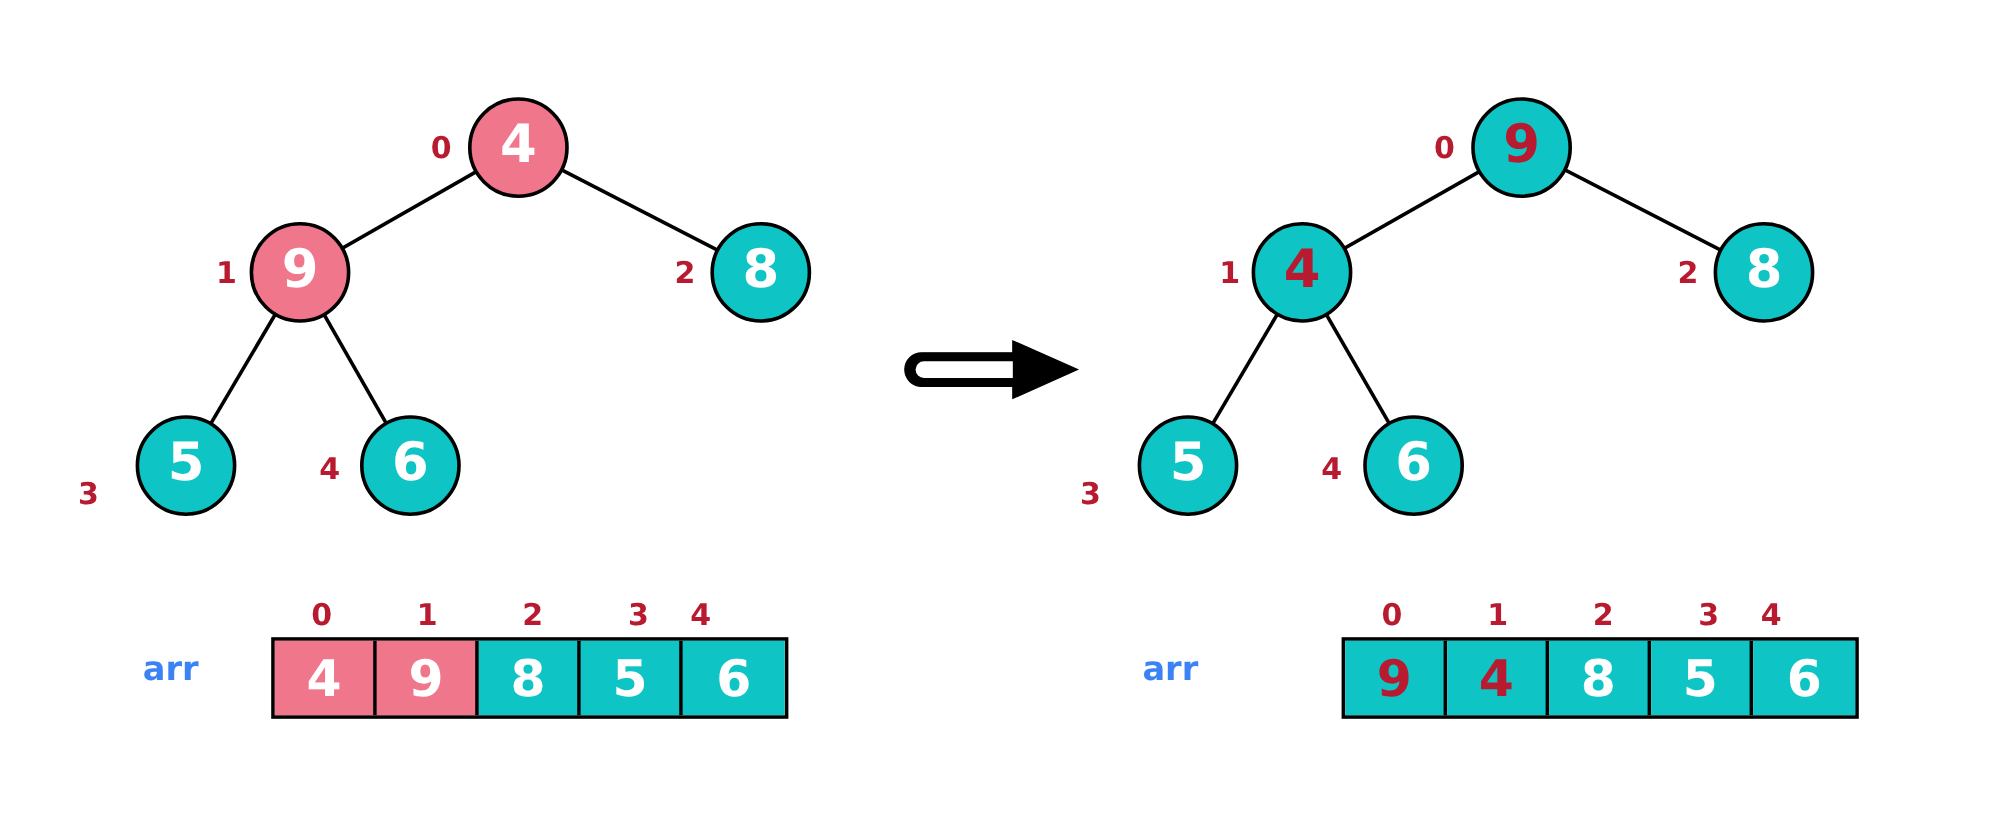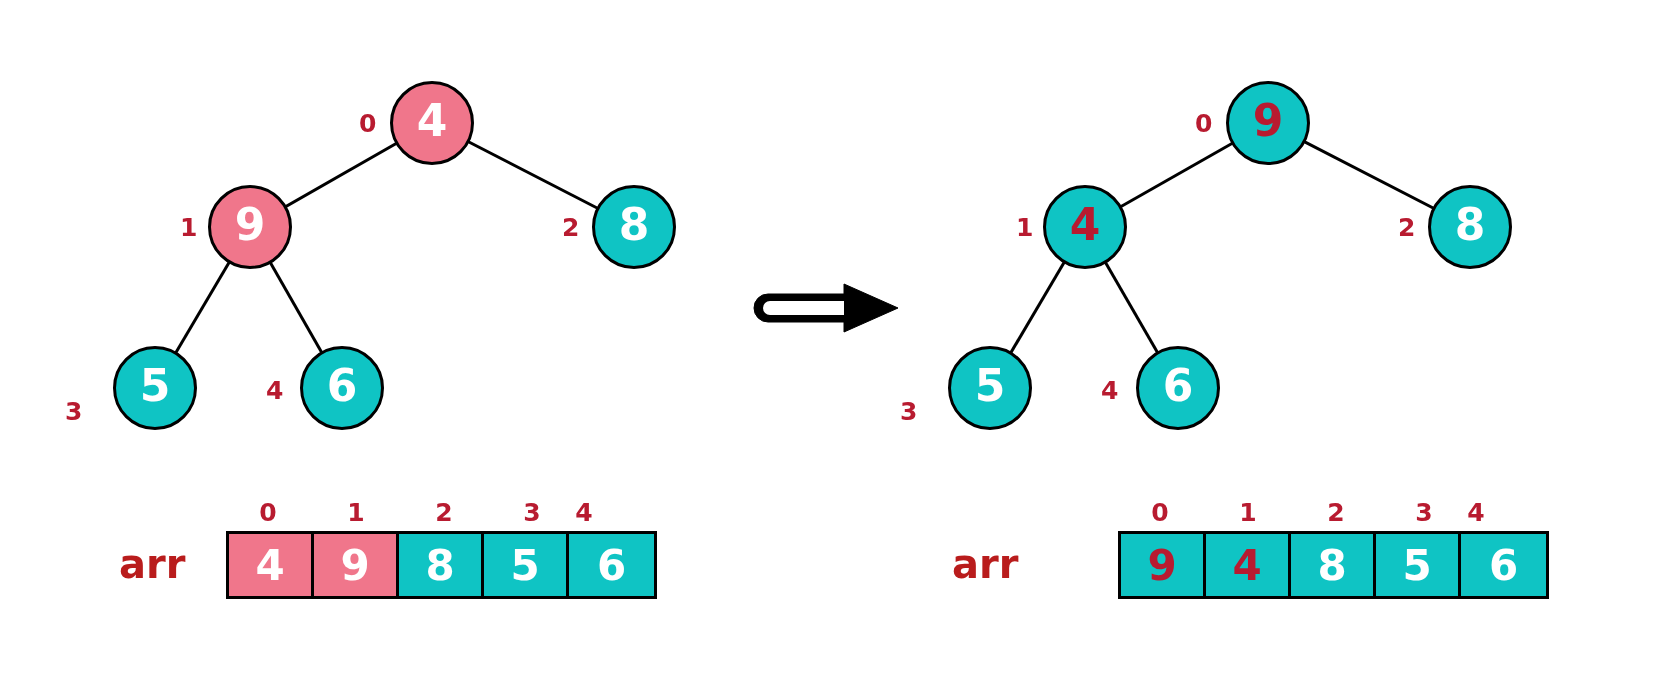--- a/index.html
+++ b/index.html
@@ -57,22 +57,22 @@
     left: 0;
     top: 0;
     width: 1680px;
     height: 698px;
     pointer-events: none;
   }
 
   
   .arr-label {
     position: absolute;
-    color: #b91c1c;
-    font-size: 40px;
+    color: #3b82f6;
+    font-size: 28px;
     font-weight: bold;
     line-height: 1;
   }
   .arr-box {
     position: absolute;
     display: flex;
     border: 3px solid #000000;
     box-sizing: content-box;
   }
   .cell {

